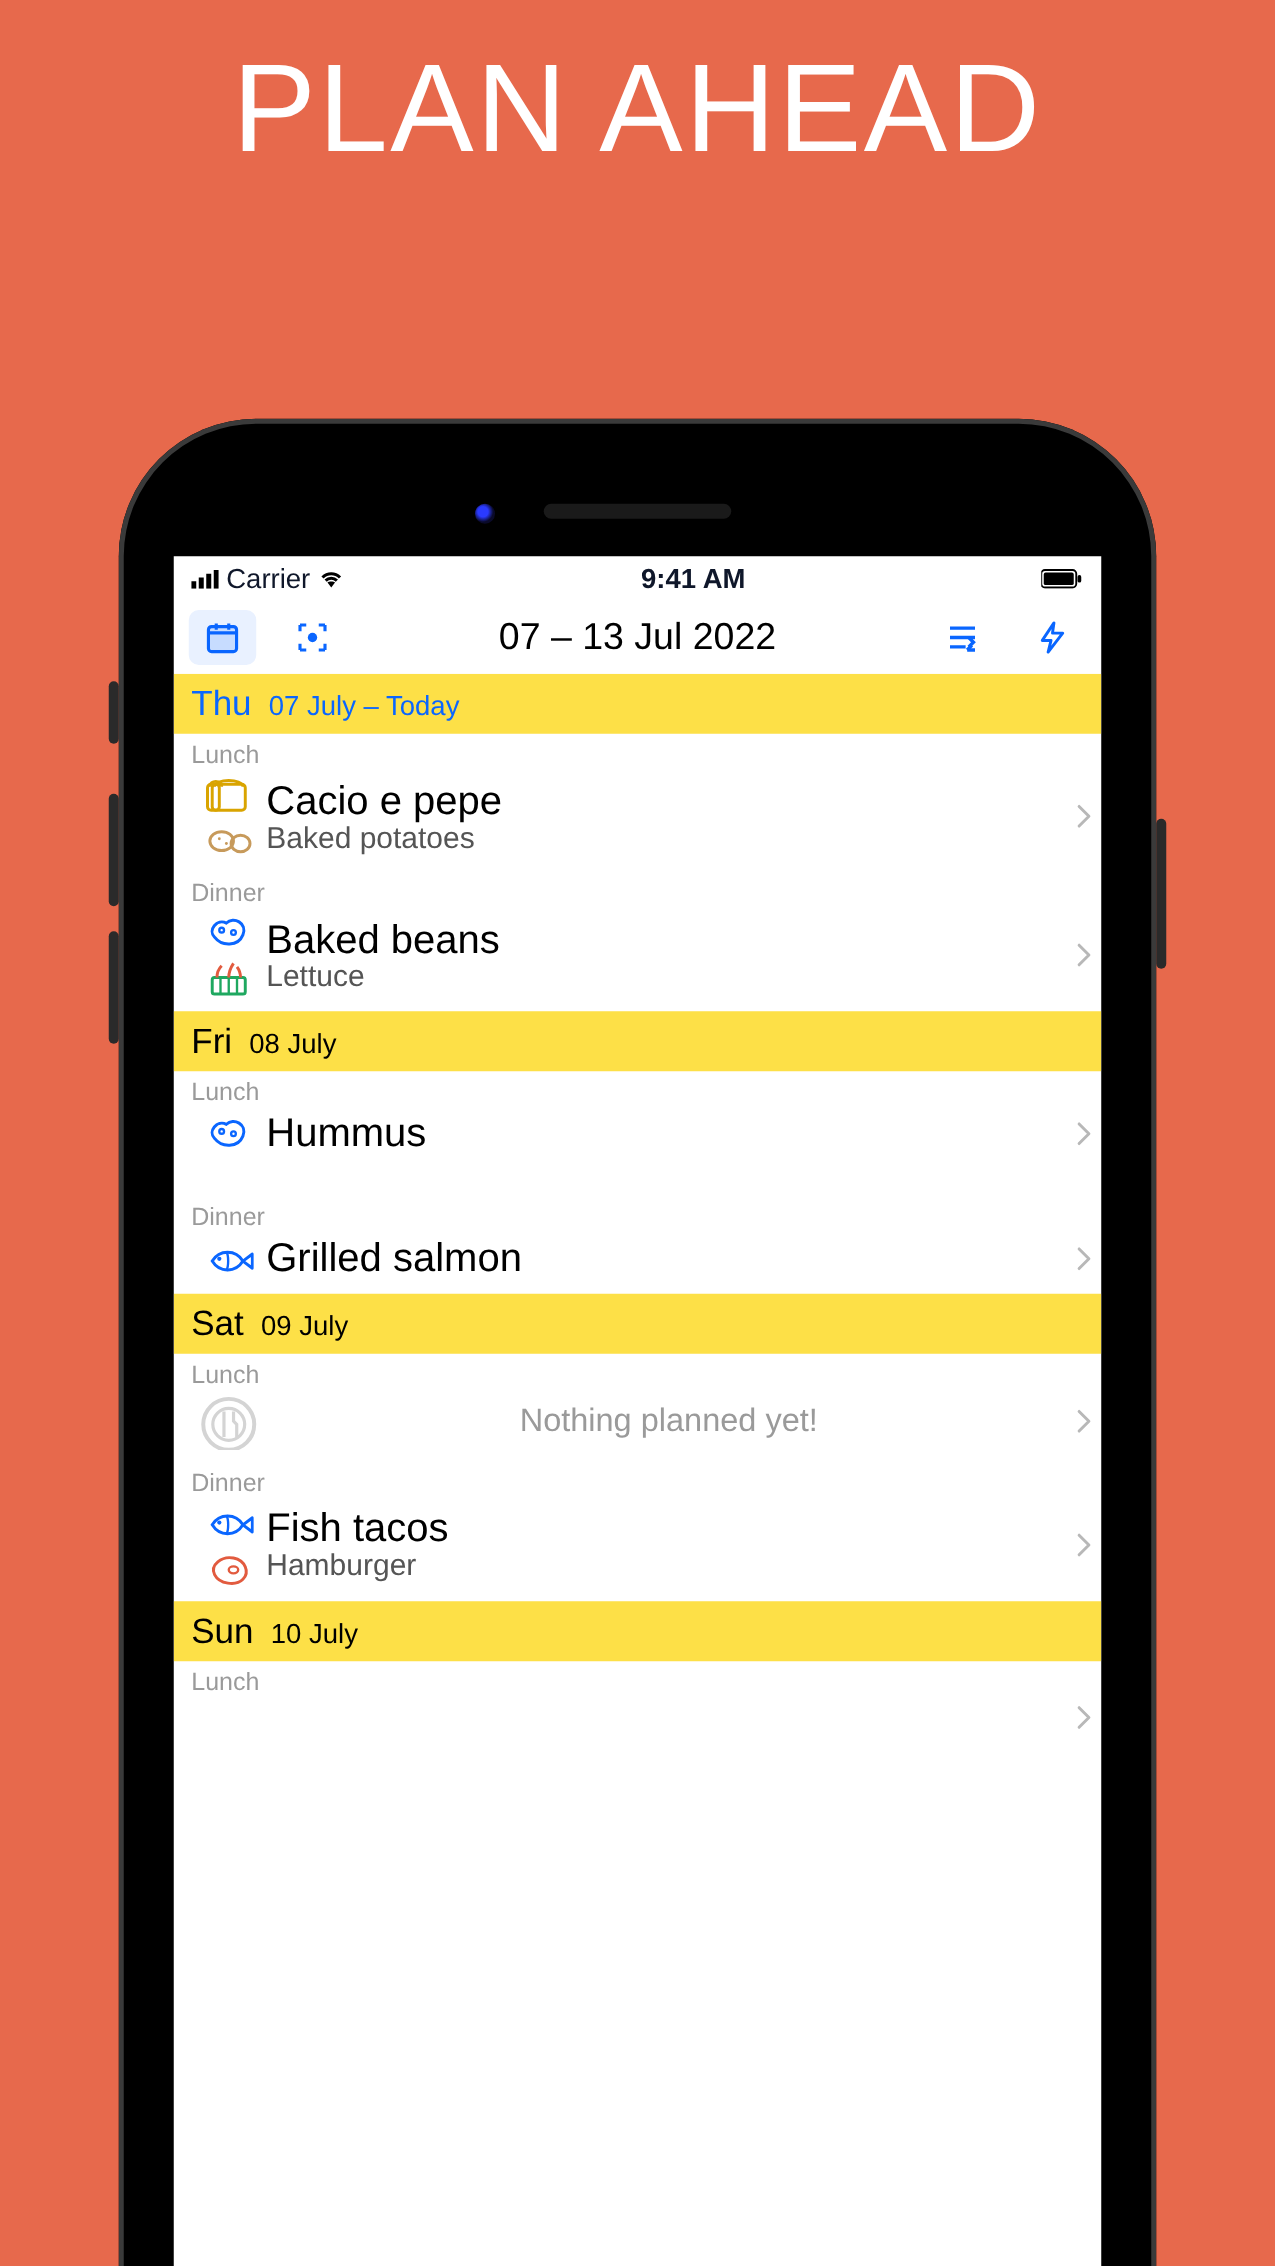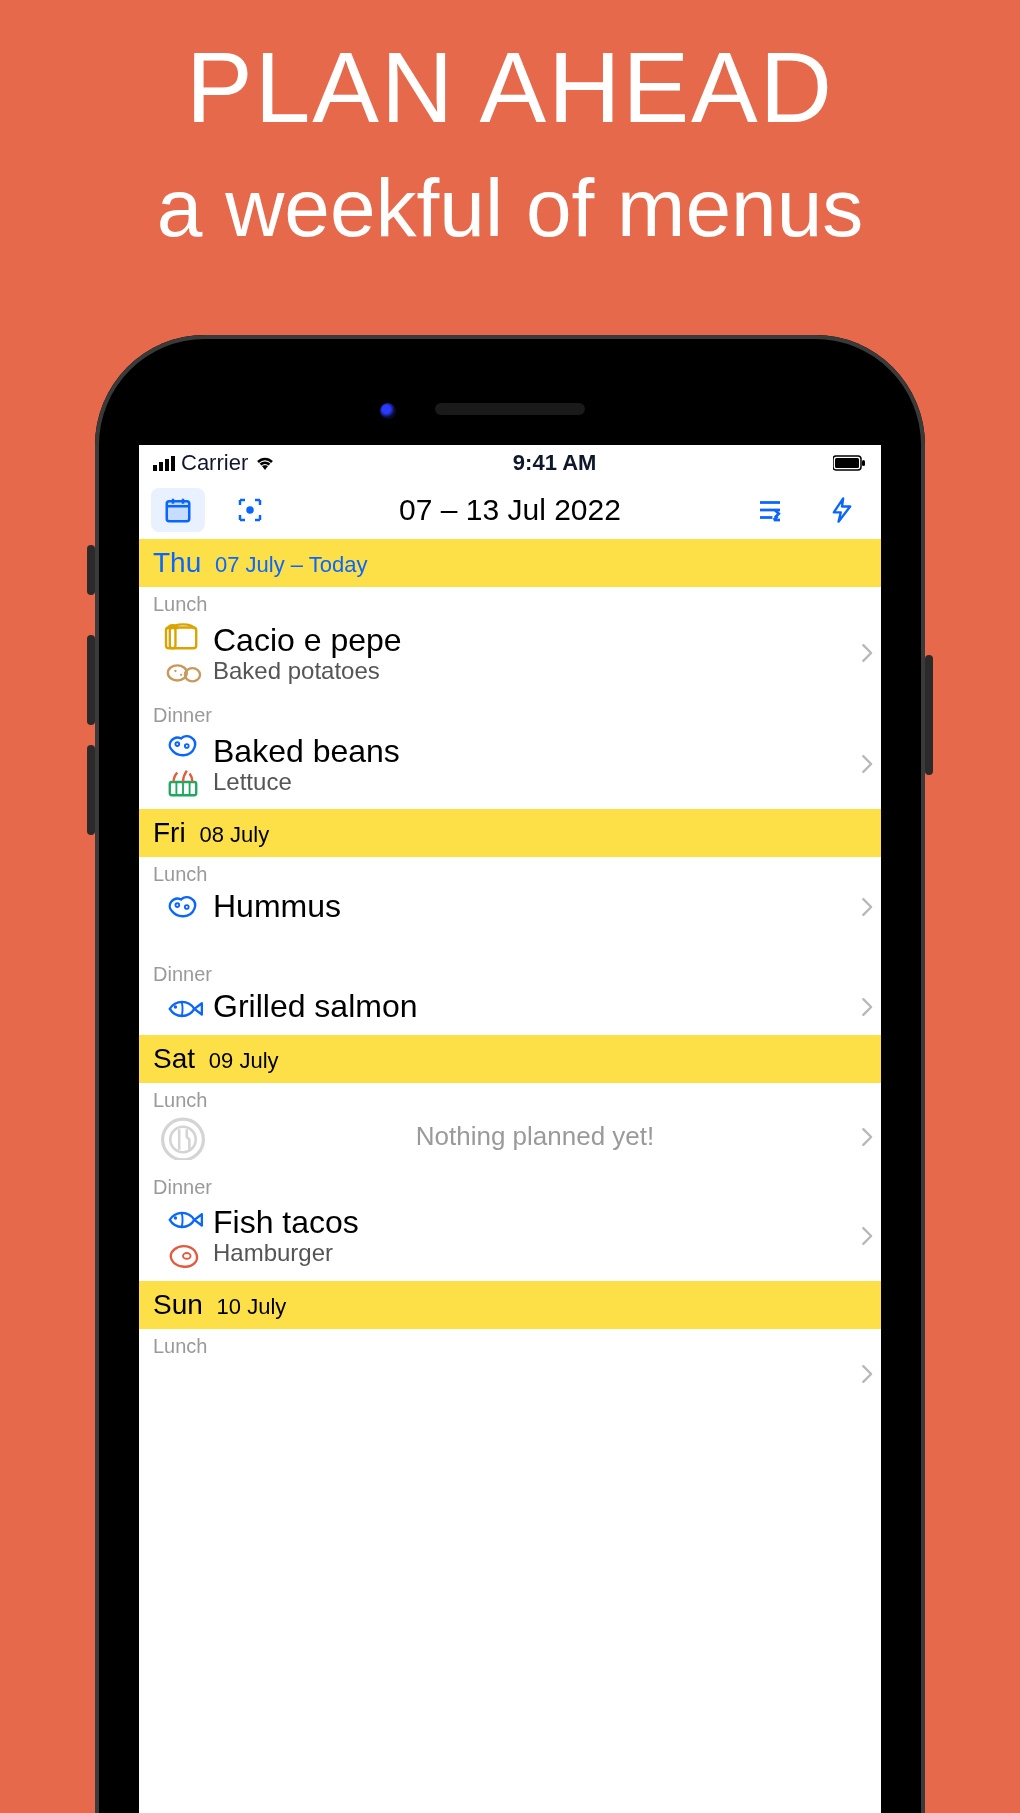--- a/index.html
+++ b/index.html
@@ -153,21 +153,20 @@
   }
   .chevron svg { display:block; }
   .divider-space { height: 22px; }
   .food-icon svg { display:block; }
 </style>
 </head>
 <body>
 
 <div class="promo">
   <h1>PLAN AHEAD</h1>
-  <h2>a weekful of menus</h2>
 </div>
 
 <div class="phone">
   <span class="side-btn sb1"></span>
   <span class="side-btn sb2"></span>
   <span class="side-btn sb3"></span>
   <span class="side-btn sb4"></span>
   <div class="phone-inner">
     <span class="camera"></span>
     <span class="speaker"></span>

